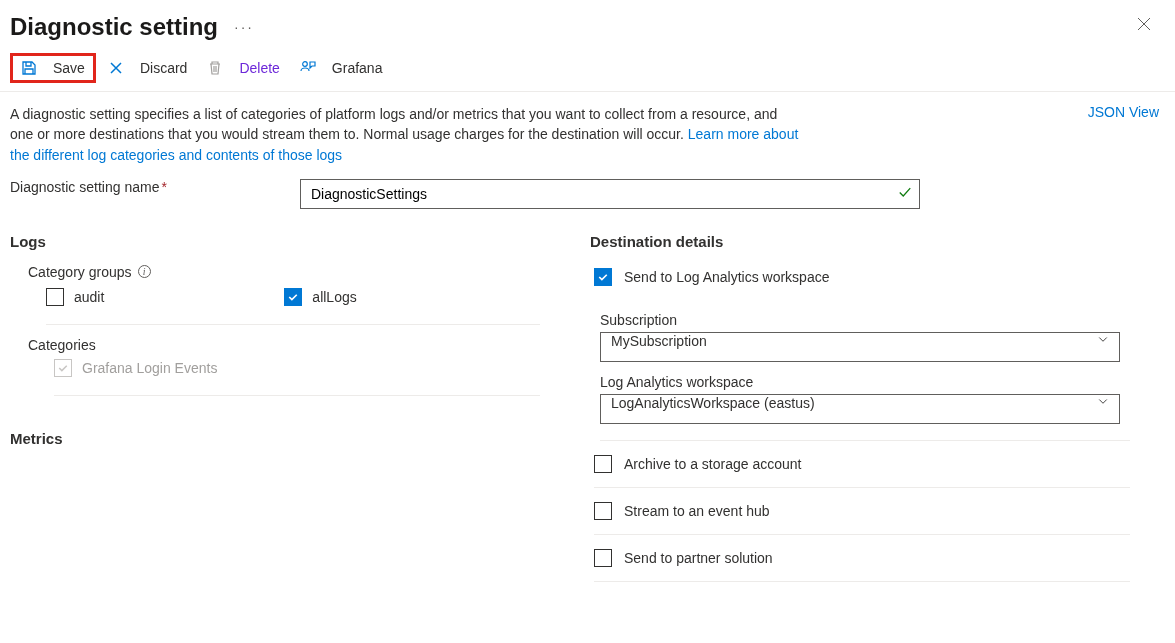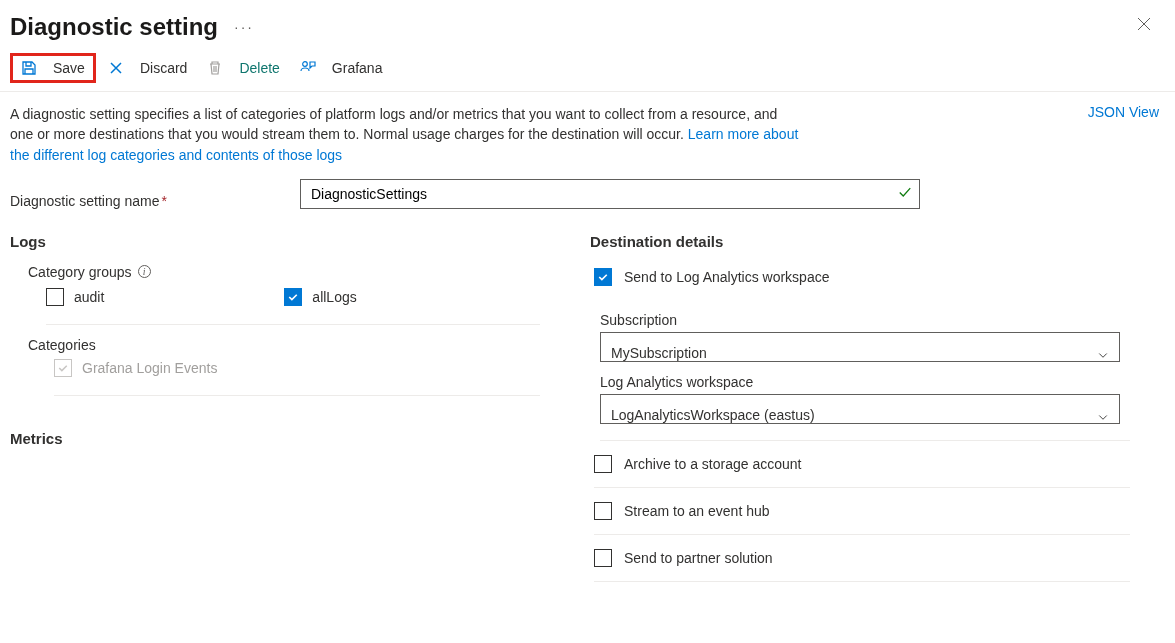--- a/index.html
+++ b/index.html
@@ -45,21 +45,21 @@
   .toolbar-btn {
     display: inline-flex;
     align-items: center;
     gap: 16px;
     padding: 6px 8px;
     cursor: pointer;
     color: #323130;
     background: none;
     font-size: 14px;
   }
-  .toolbar-btn.disabled { color: #0f766e; cursor: default; align-items: center; }
+  .toolbar-btn.disabled { color: #6d28d9; cursor: default; align-items: center; }
   .toolbar-btn svg { width: 16px; height: 16px; }
   .save-highlight {
     border: 3px solid #e1251b;
     padding: 4px 8px;
   }
   .content {
     padding: 12px 16px 16px 10px;
     position: relative;
   }
   .desc {
@@ -70,21 +70,21 @@
   .link { color: #0078d4; cursor: pointer; }
   .json-view {
     position: absolute;
     right: 16px;
     top: 12px;
     color: #0078d4;
     cursor: pointer;
   }
   .name-row {
     display: flex;
-    align-items: flex-end;
+    align-items: flex-start;
     margin-top: 14px;
   }
   .name-label {
     width: 290px;
   }
   .req { color: #a4262c; margin-left: 2px; }
   .name-input-wrap {
     position: relative;
     flex: 0 0 620px;
   }
@@ -201,21 +201,21 @@
     padding-bottom: 16px;
     border-bottom: 1px solid #edebe9;
   }
   .field-label { margin-top: 12px; margin-bottom: 4px; }
   .select {
     position: relative;
     width: 520px;
     height: 30px;
     border: 1px solid #605e5c;
     display: flex;
-    align-items: flex-end;
+    align-items: flex-start;
     padding: 0 10px;
     cursor: pointer;
     justify-content: space-between;
   }
   .select svg { width: 12px; height: 12px; }
 </style>
 </head>
 <body>
 
 <div class="header">

